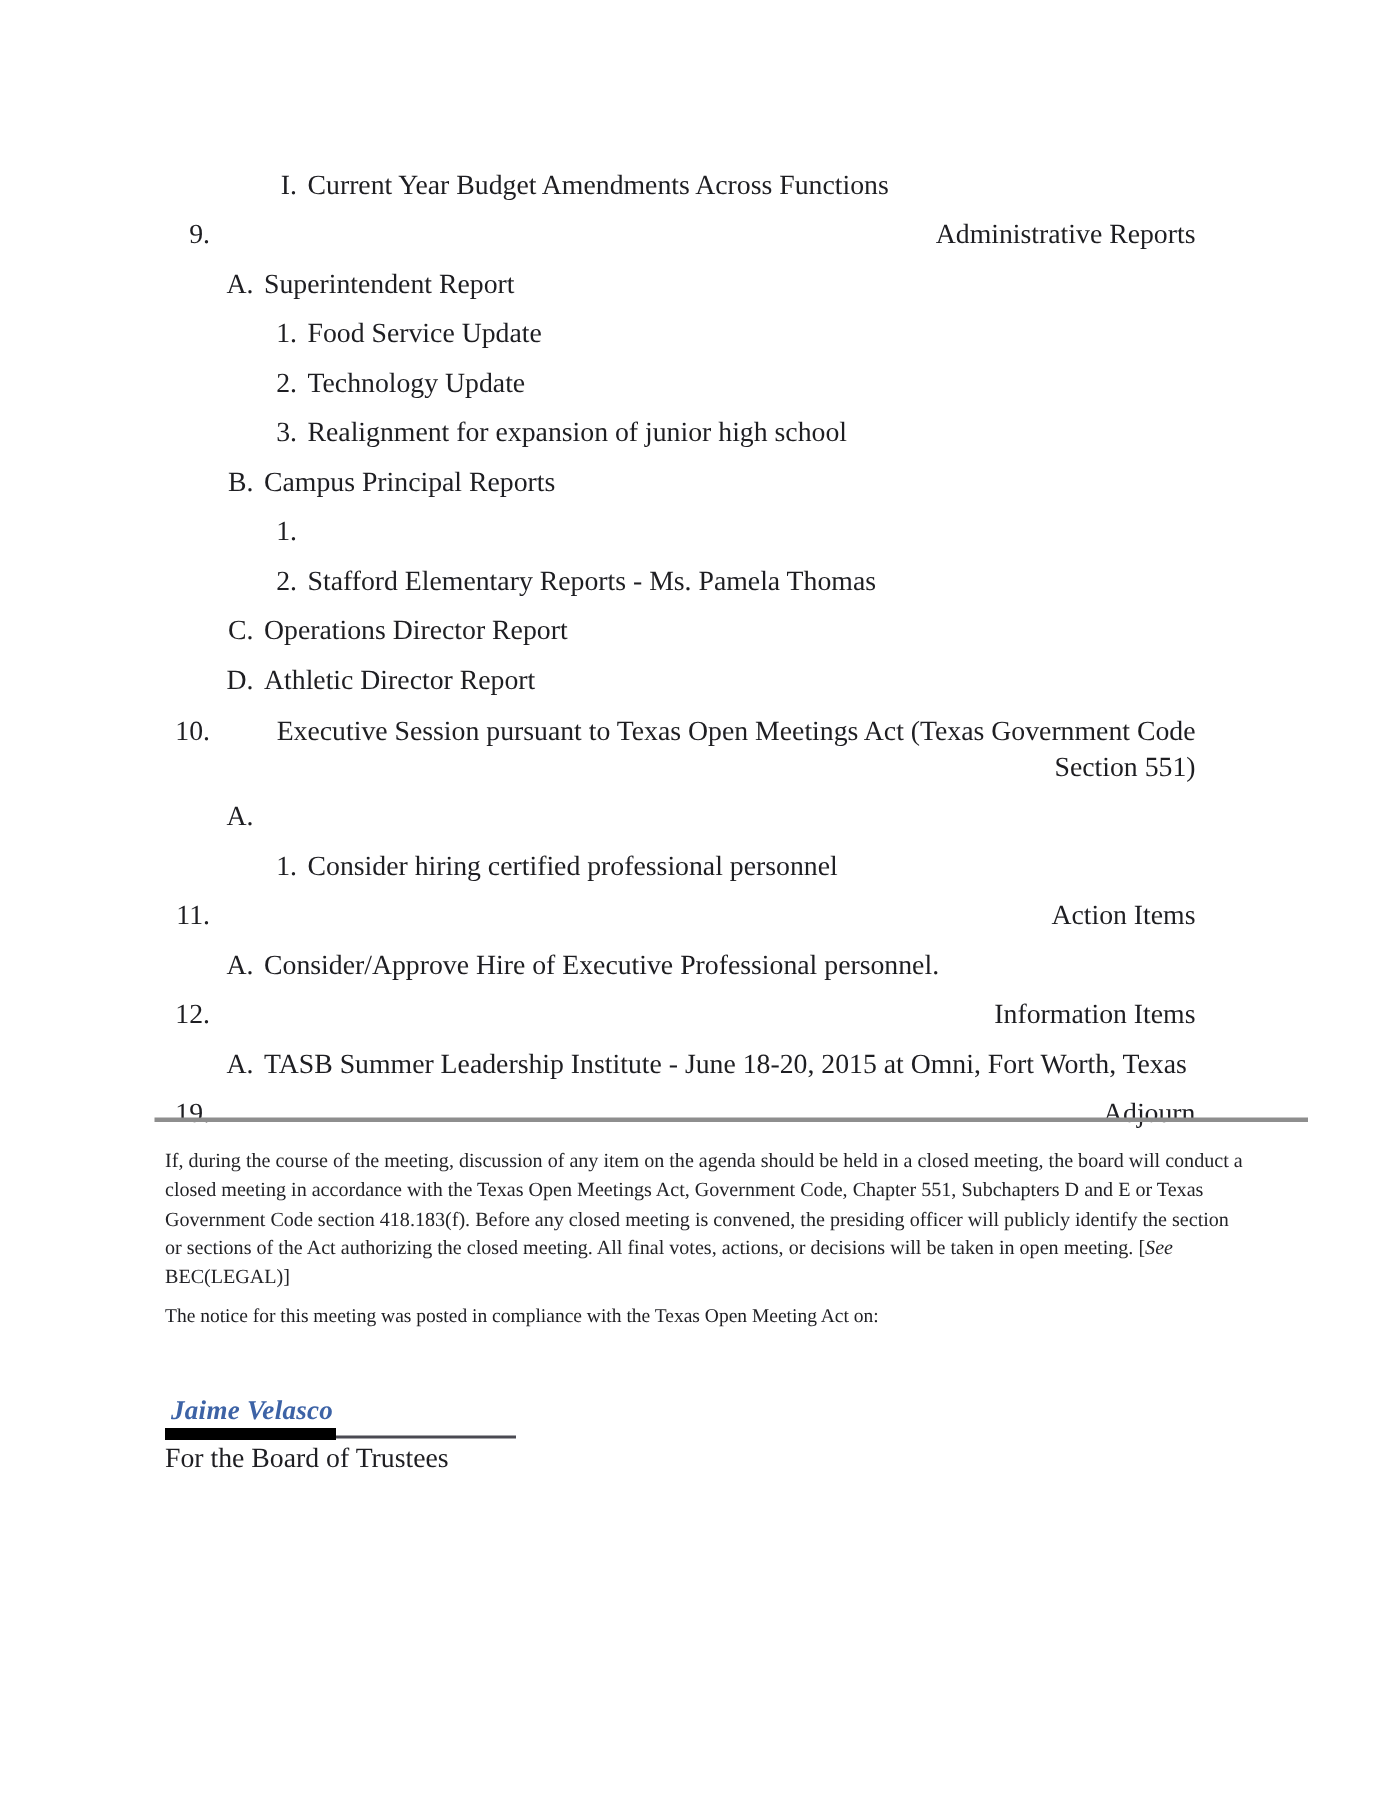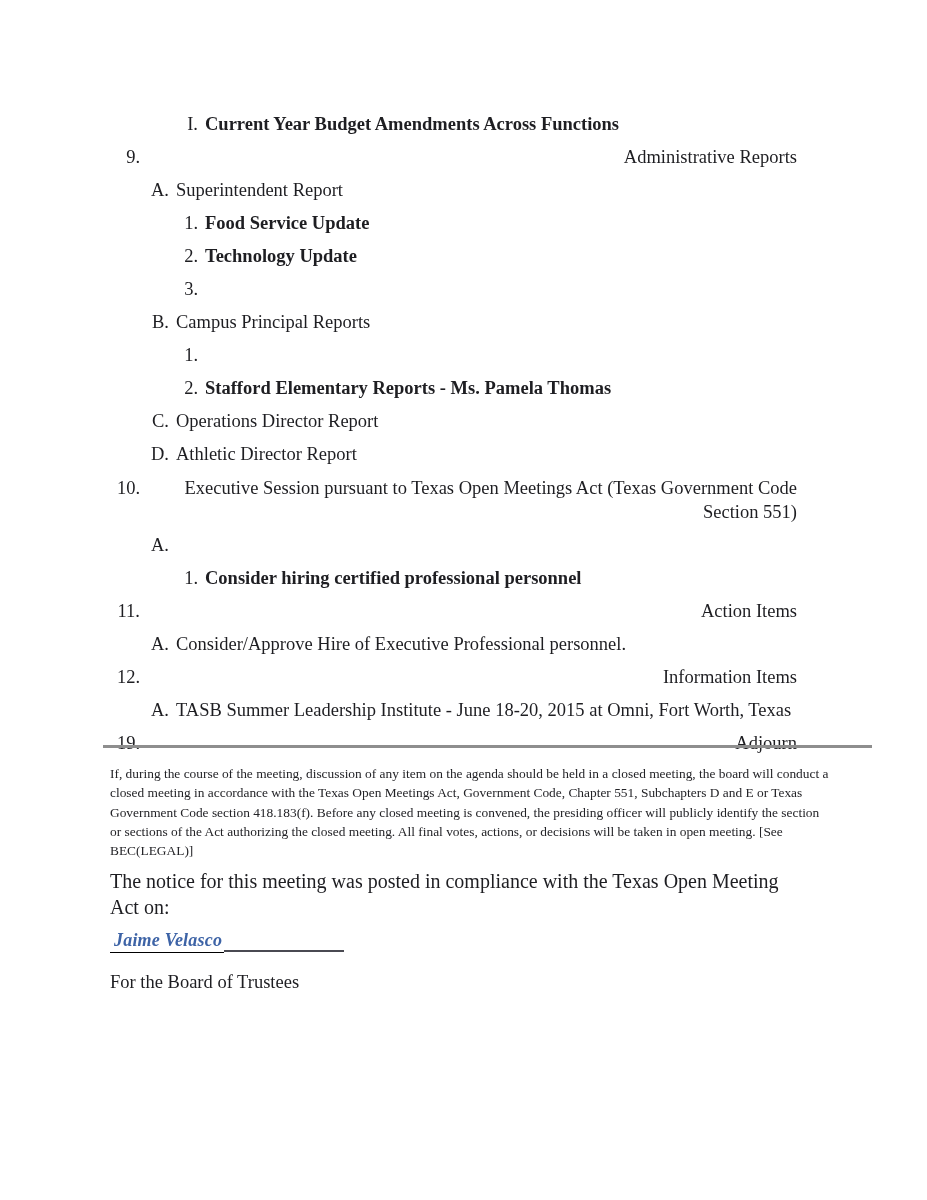--- a/index.html
+++ b/index.html
@@ -52,21 +52,21 @@
   .lvl1 { padding-left: 110px; }
   .lvl1 .marker { width: 30px; }
   .lvl1 .body   { max-width: 650px; text-align: right; }
 
   .lvl2 { padding-left: 140px; }
   .lvl2 .marker { width: 29px; }
   .lvl2 .body   { max-width: 625px; }
 
   .lvl3 { padding-left: 172px; }
   .lvl3 .marker { width: 26px; }
-  .lvl3 .body   { max-width: 600px; font-weight: bold; }
+  .lvl3 .body   { max-width: 600px; }
 
   
   .divider {
     position: absolute;
     left: 103px;
     top: 745px;
     width: 769px;
     height: 3px;
     background: #8e8e8e;
   }
@@ -75,28 +75,28 @@
   .disclaimer {
     position: absolute;
     left: 110px;
     top: 764px;
     width: 722px;
     font-size: 13.4px;
     line-height: 1.44;
     color: #232327;
     text-align: left;
   }
-  .disclaimer .ital { }
+  .disclaimer .ital { font-style: italic; }
 
   .notice {
     position: absolute;
     left: 110px;
     top: 868px;
     width: 700px;
-    font-size: 20px;
+    font-size: 13px;
     line-height: 1.32;
     color: #1e1e22;
   }
 
   .signature-block {
     position: absolute;
     left: 110px;
     top: 930px;
     width: 420px;
   }
@@ -104,34 +104,34 @@
     display: flex;
     align-items: flex-end;
     white-space: nowrap;
   }
   .sig-name {
     font-style: italic;
     font-weight: 700;
     font-size: 18px;
     color: #3d63a6;
     letter-spacing: 0.2px;
-    border-bottom: 1px solid #000000;
+    border-bottom: 8px solid #000000;
     padding: 0 2px 1px 4px;
   }
   .sig-rule {
     width: 120px;
     height: 0;
     border-bottom: 2px solid #4a4a52;
     margin-bottom: 1px;
   }
   .sig-role {
     font-size: 18.5px;
     line-height: 1.3;
     color: #1e1e22;
-    margin-top: 17px;
+    margin-top: 1px;
   }
 </style>
 </head>
 <body>
 
 <div class="page">
 
   <div class="agenda">
       <div class="item lvl3">
         <span class="marker">I.</span>
@@ -148,20 +148,21 @@
       <div class="item lvl3">
         <span class="marker">1.</span>
         <span class="body">Food Service Update</span>
       </div>
       <div class="item lvl3">
         <span class="marker">2.</span>
         <span class="body">Technology Update</span>
       </div>
       <div class="item lvl3">
         <span class="marker">3.</span>
+        <span class="body">Realignment for expansion of junior high school</span>
       </div>
       <div class="item lvl2">
         <span class="marker">B.</span>
         <span class="body">Campus Principal Reports</span>
       </div>
       <div class="item lvl3">
         <span class="marker">1.</span>
       </div>
       <div class="item lvl3">
         <span class="marker">2.</span>

